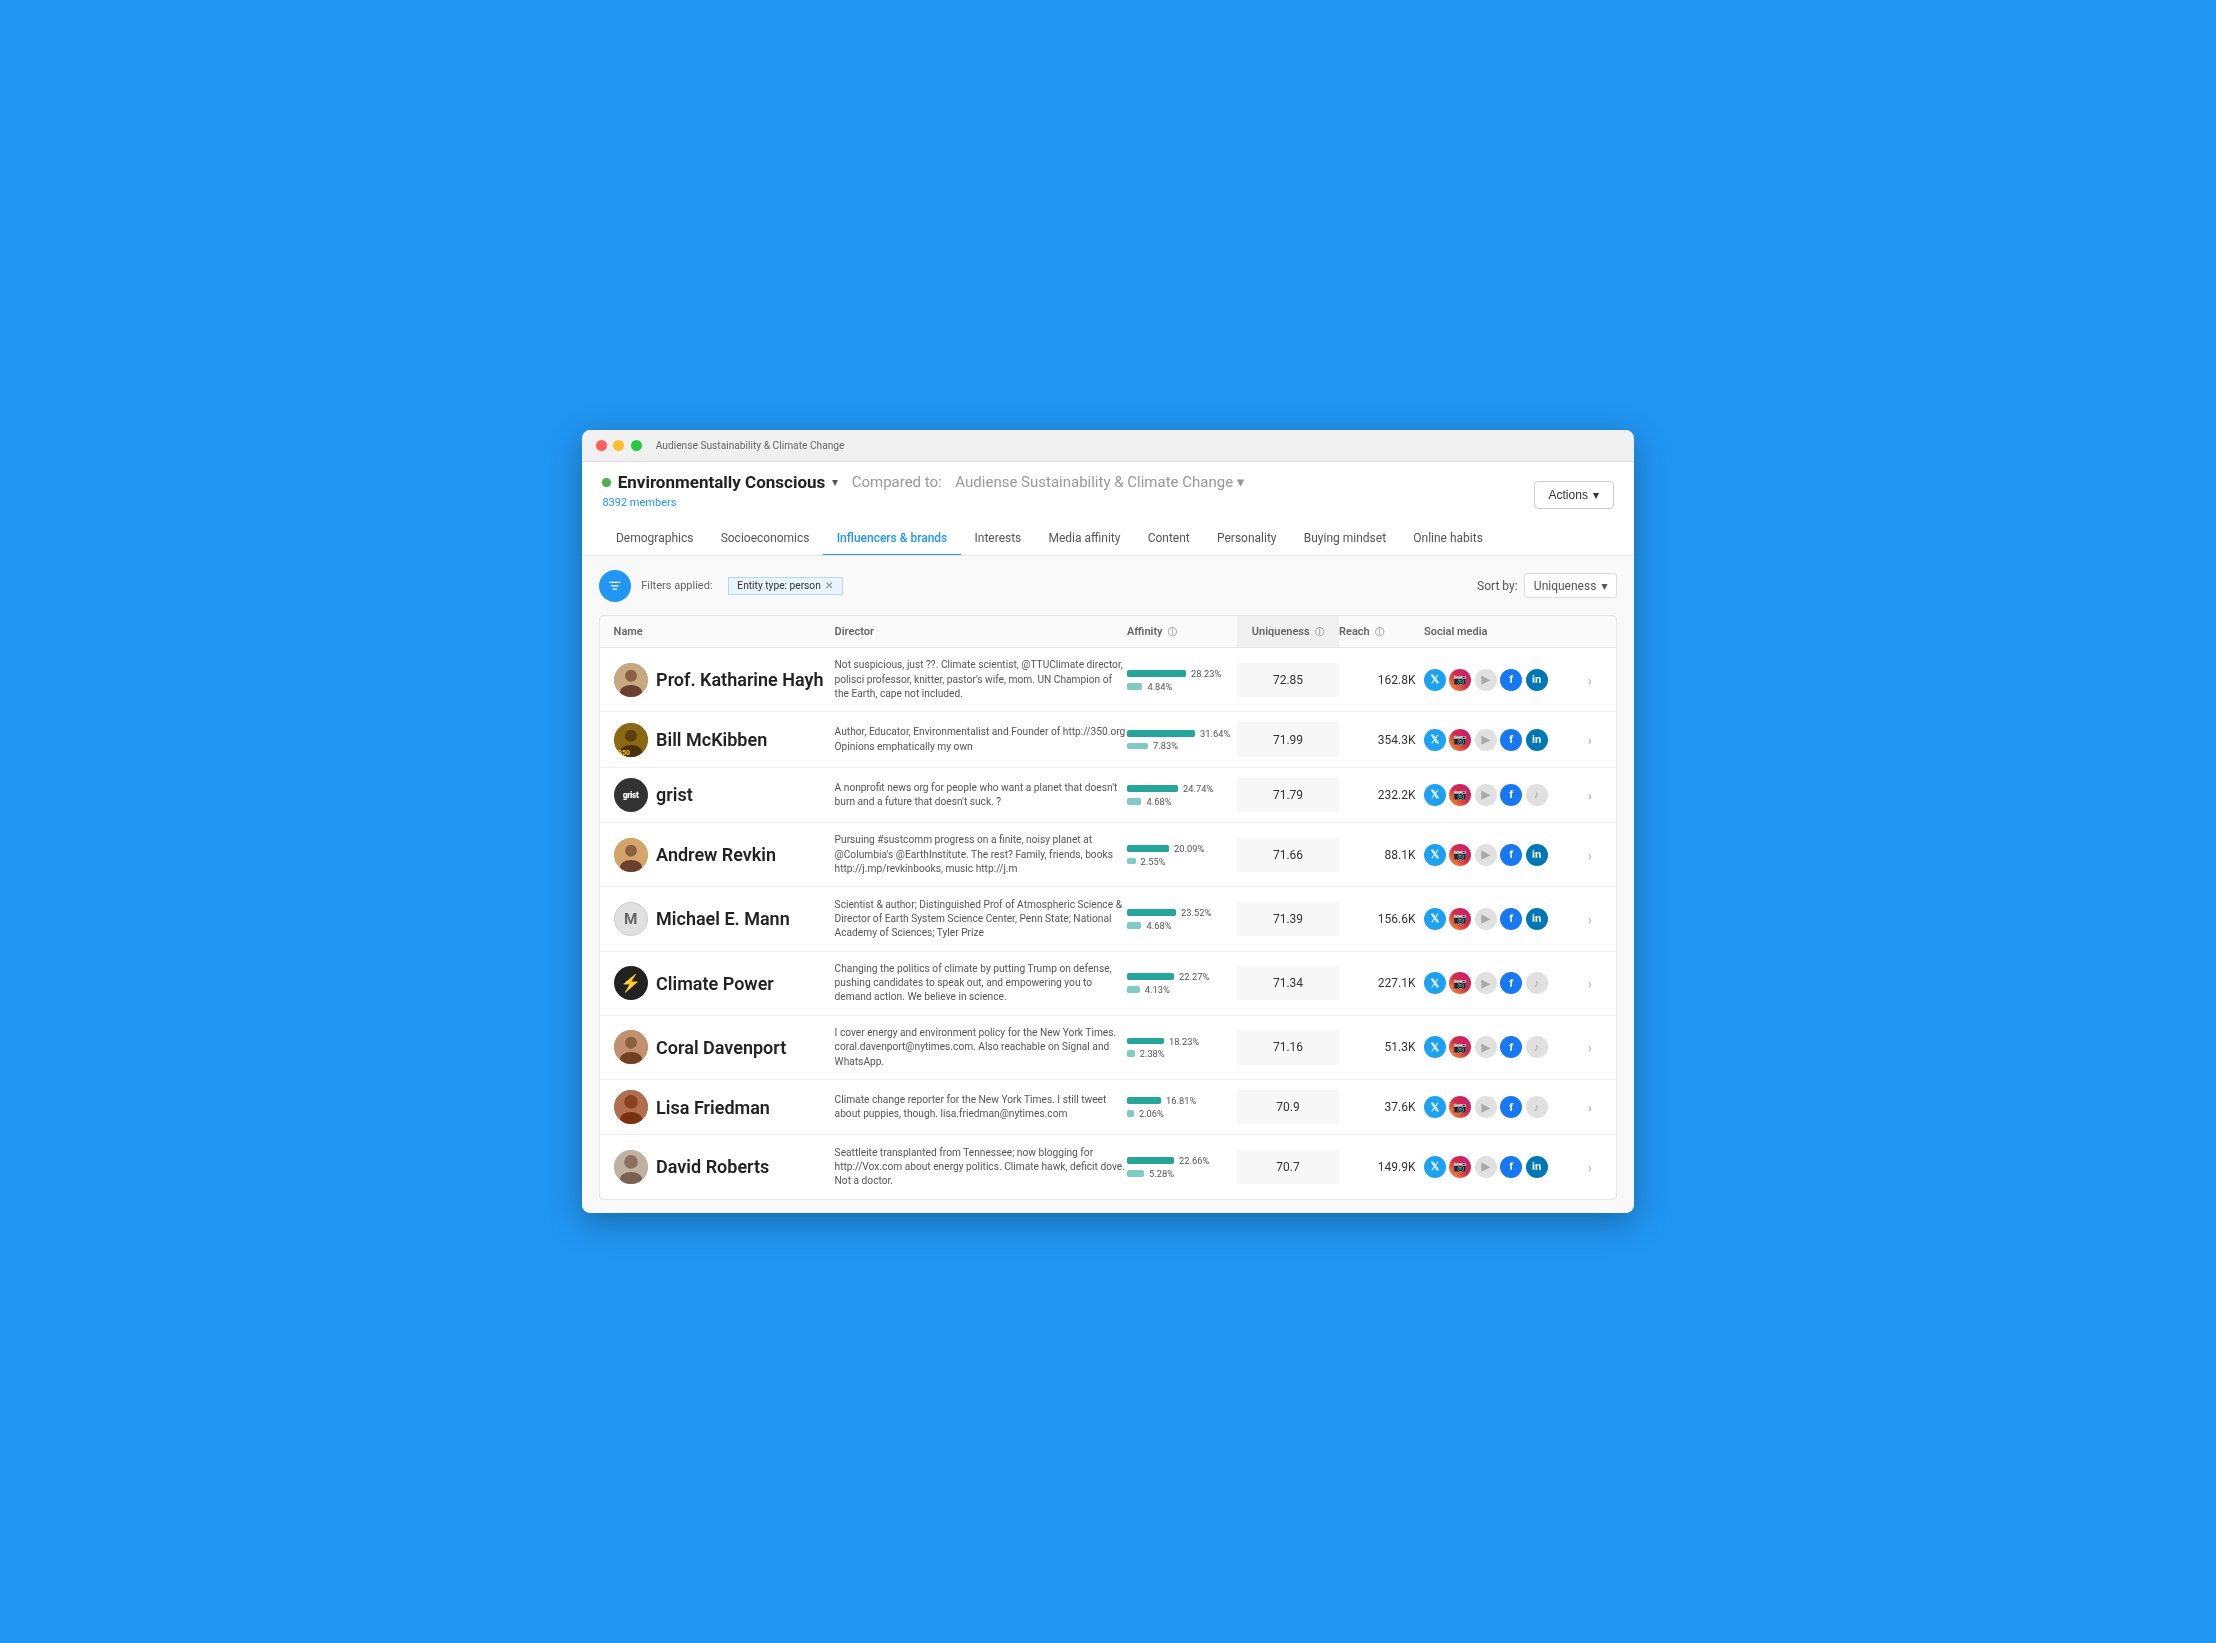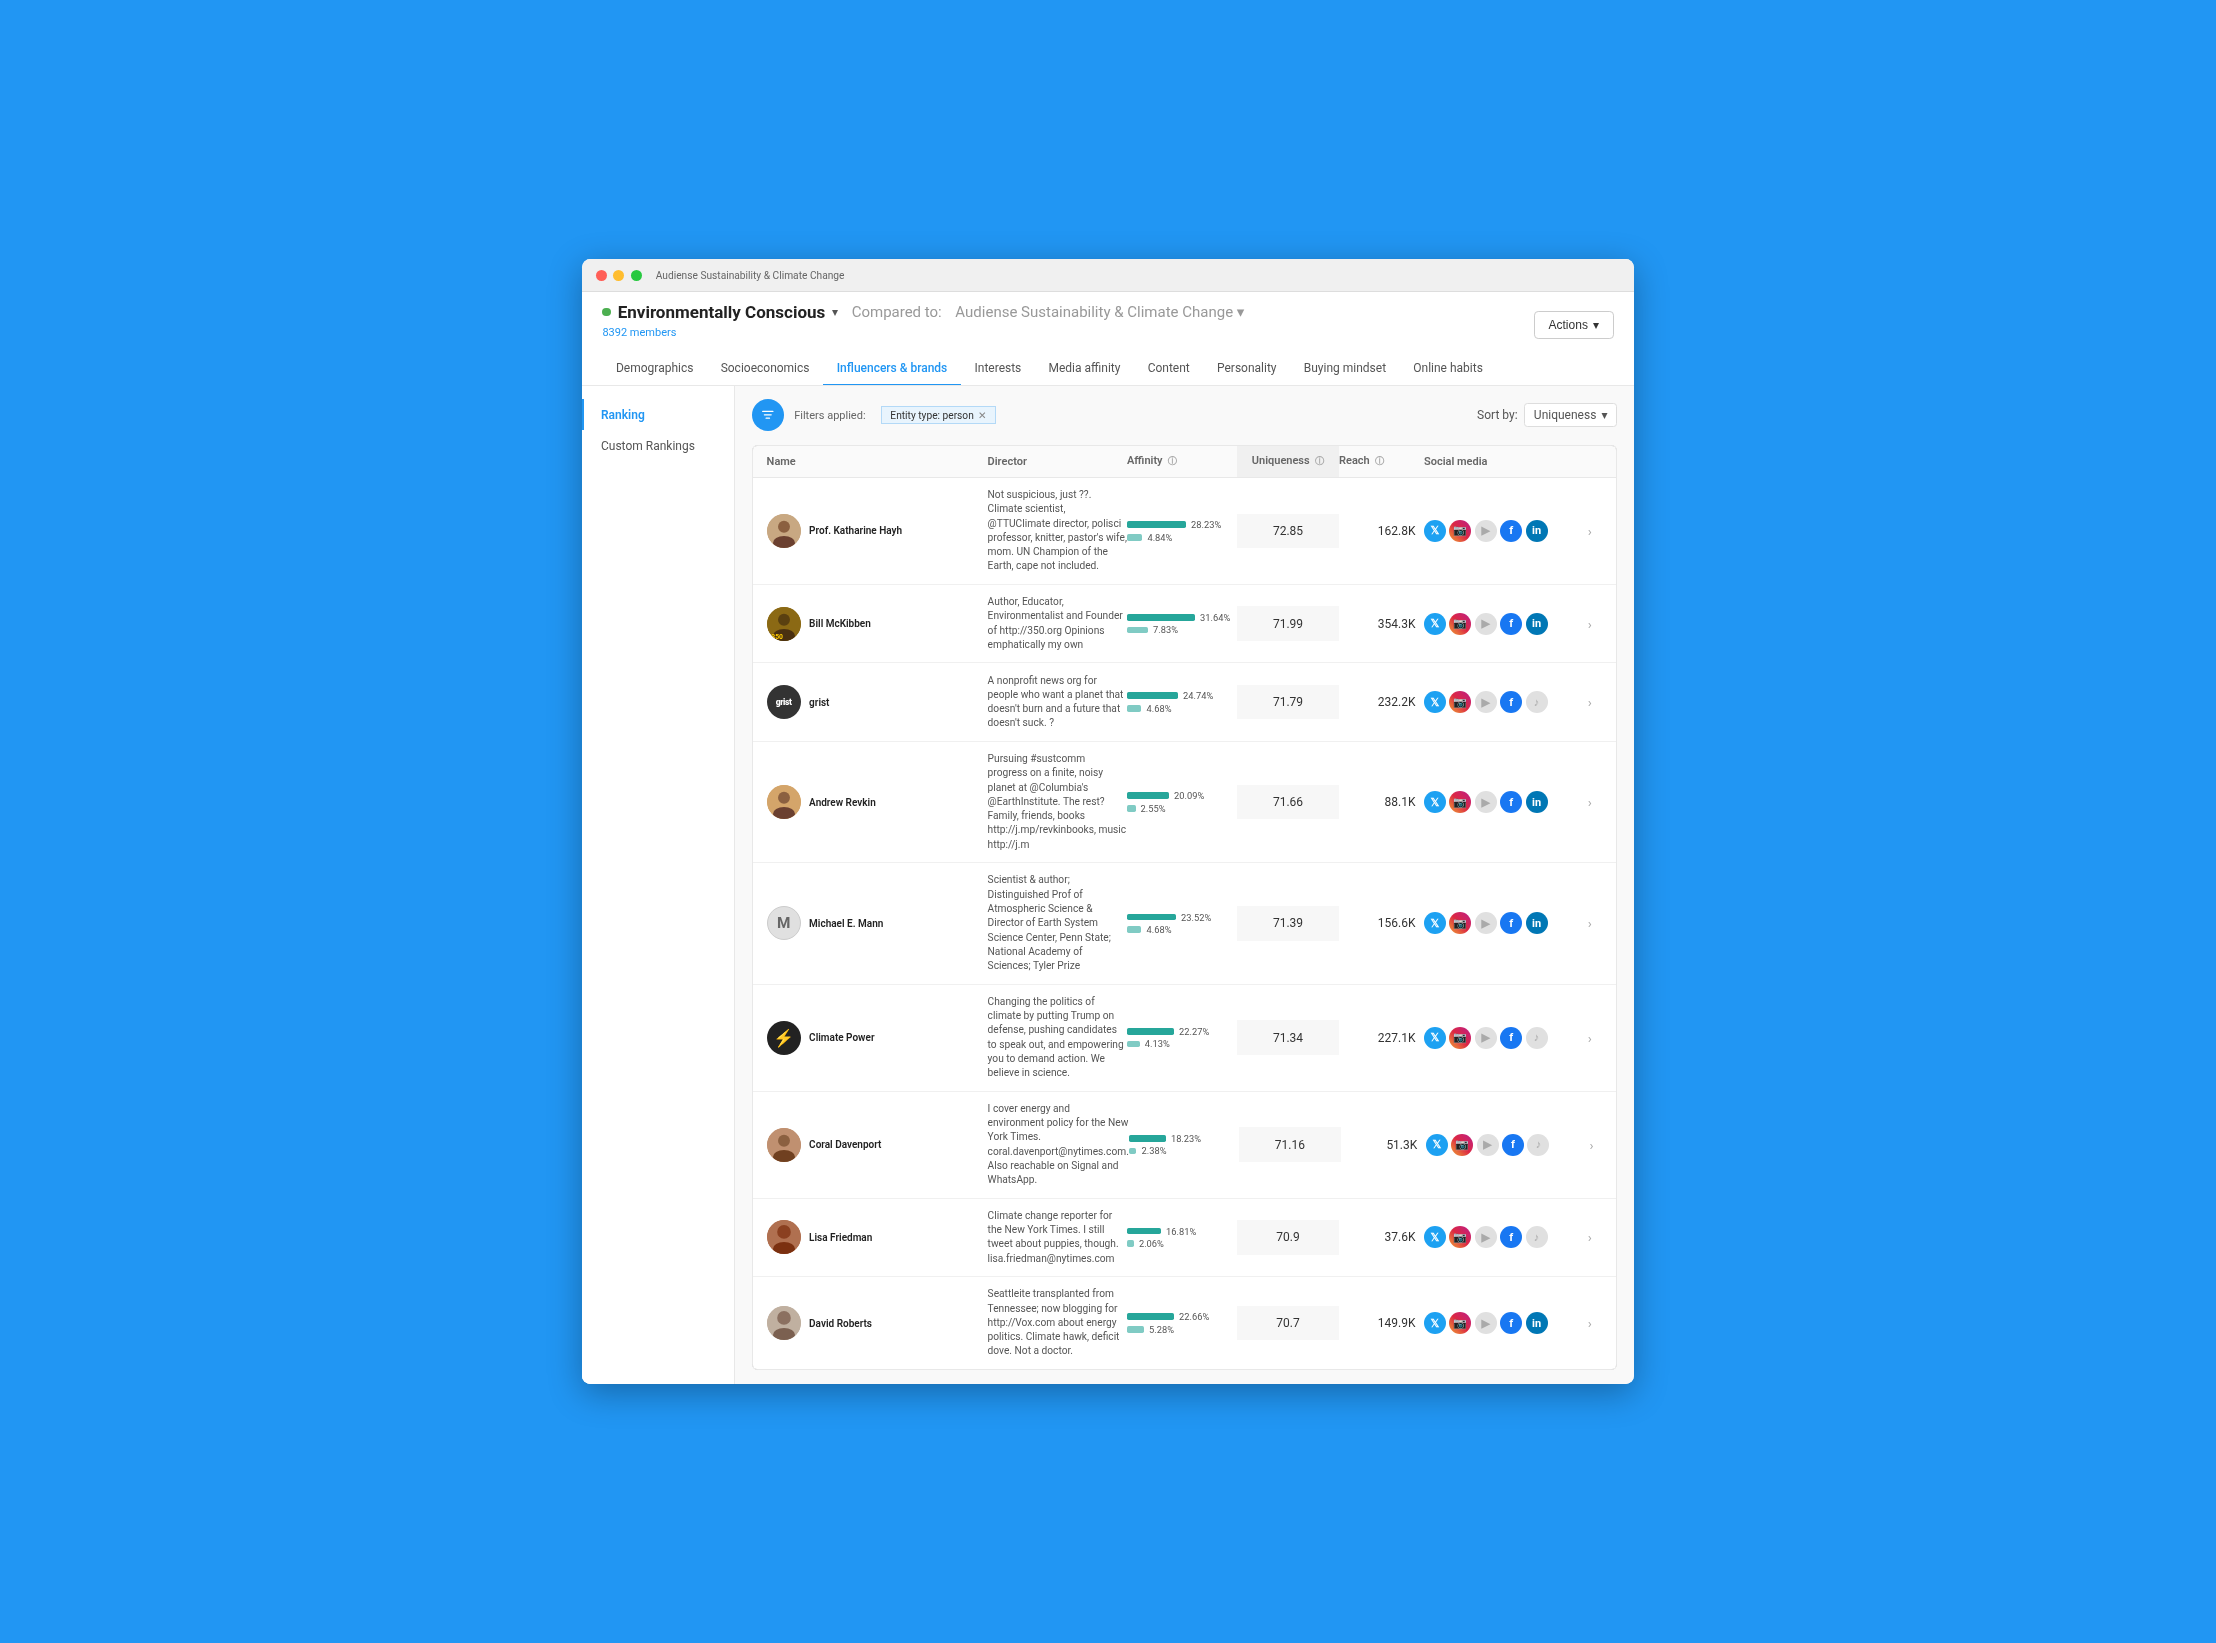--- a/index.html
+++ b/index.html
@@ -259,21 +259,21 @@
     .avatar-grist { background: #333; }
     .avatar-andrew { background: #d4a56a; }
     .avatar-michael { background: #e0e0e0; color: #666; }
     .avatar-climate { background: #222; }
     .avatar-coral { background: #c09070; }
     .avatar-lisa { background: #b07050; }
     .avatar-david { background: #c0b0a0; }
     .person-name {
       font-weight: 600;
       color: #222;
-      font-size: 10px;
+      font-size: 18px;
     }
     .bio-text {
       font-size: 10.2px;
       color: #555;
       line-height: 1.4;
     }
     .affinity-cell {
       display: flex;
       flex-direction: column;
       gap: 1.7px;
@@ -386,24 +386,20 @@
       <div class="nav-tab">Media affinity</div>
       <div class="nav-tab">Content</div>
       <div class="nav-tab">Personality</div>
       <div class="nav-tab">Buying mindset</div>
       <div class="nav-tab">Online habits</div>
     </div>
   </div>
 
   <div class="content-area">
 
-    <div class="sidebar">
-      <div class="sidebar-item active">Ranking</div>
-      <div class="sidebar-item">Custom Rankings</div>
-    </div>
 
     <div class="main-content">
 
       <div class="filters-bar">
         <div class="filters-left">
           <div class="filter-icon-btn">
             <svg width="13.6" height="13.6" viewBox="0 0 16 16" fill="white">
               <path d="M2 4h12M4 8h8M6 12h4" stroke="white" stroke-width="1.5" stroke-linecap="round" fill="none"></path>
             </svg>
           </div>

